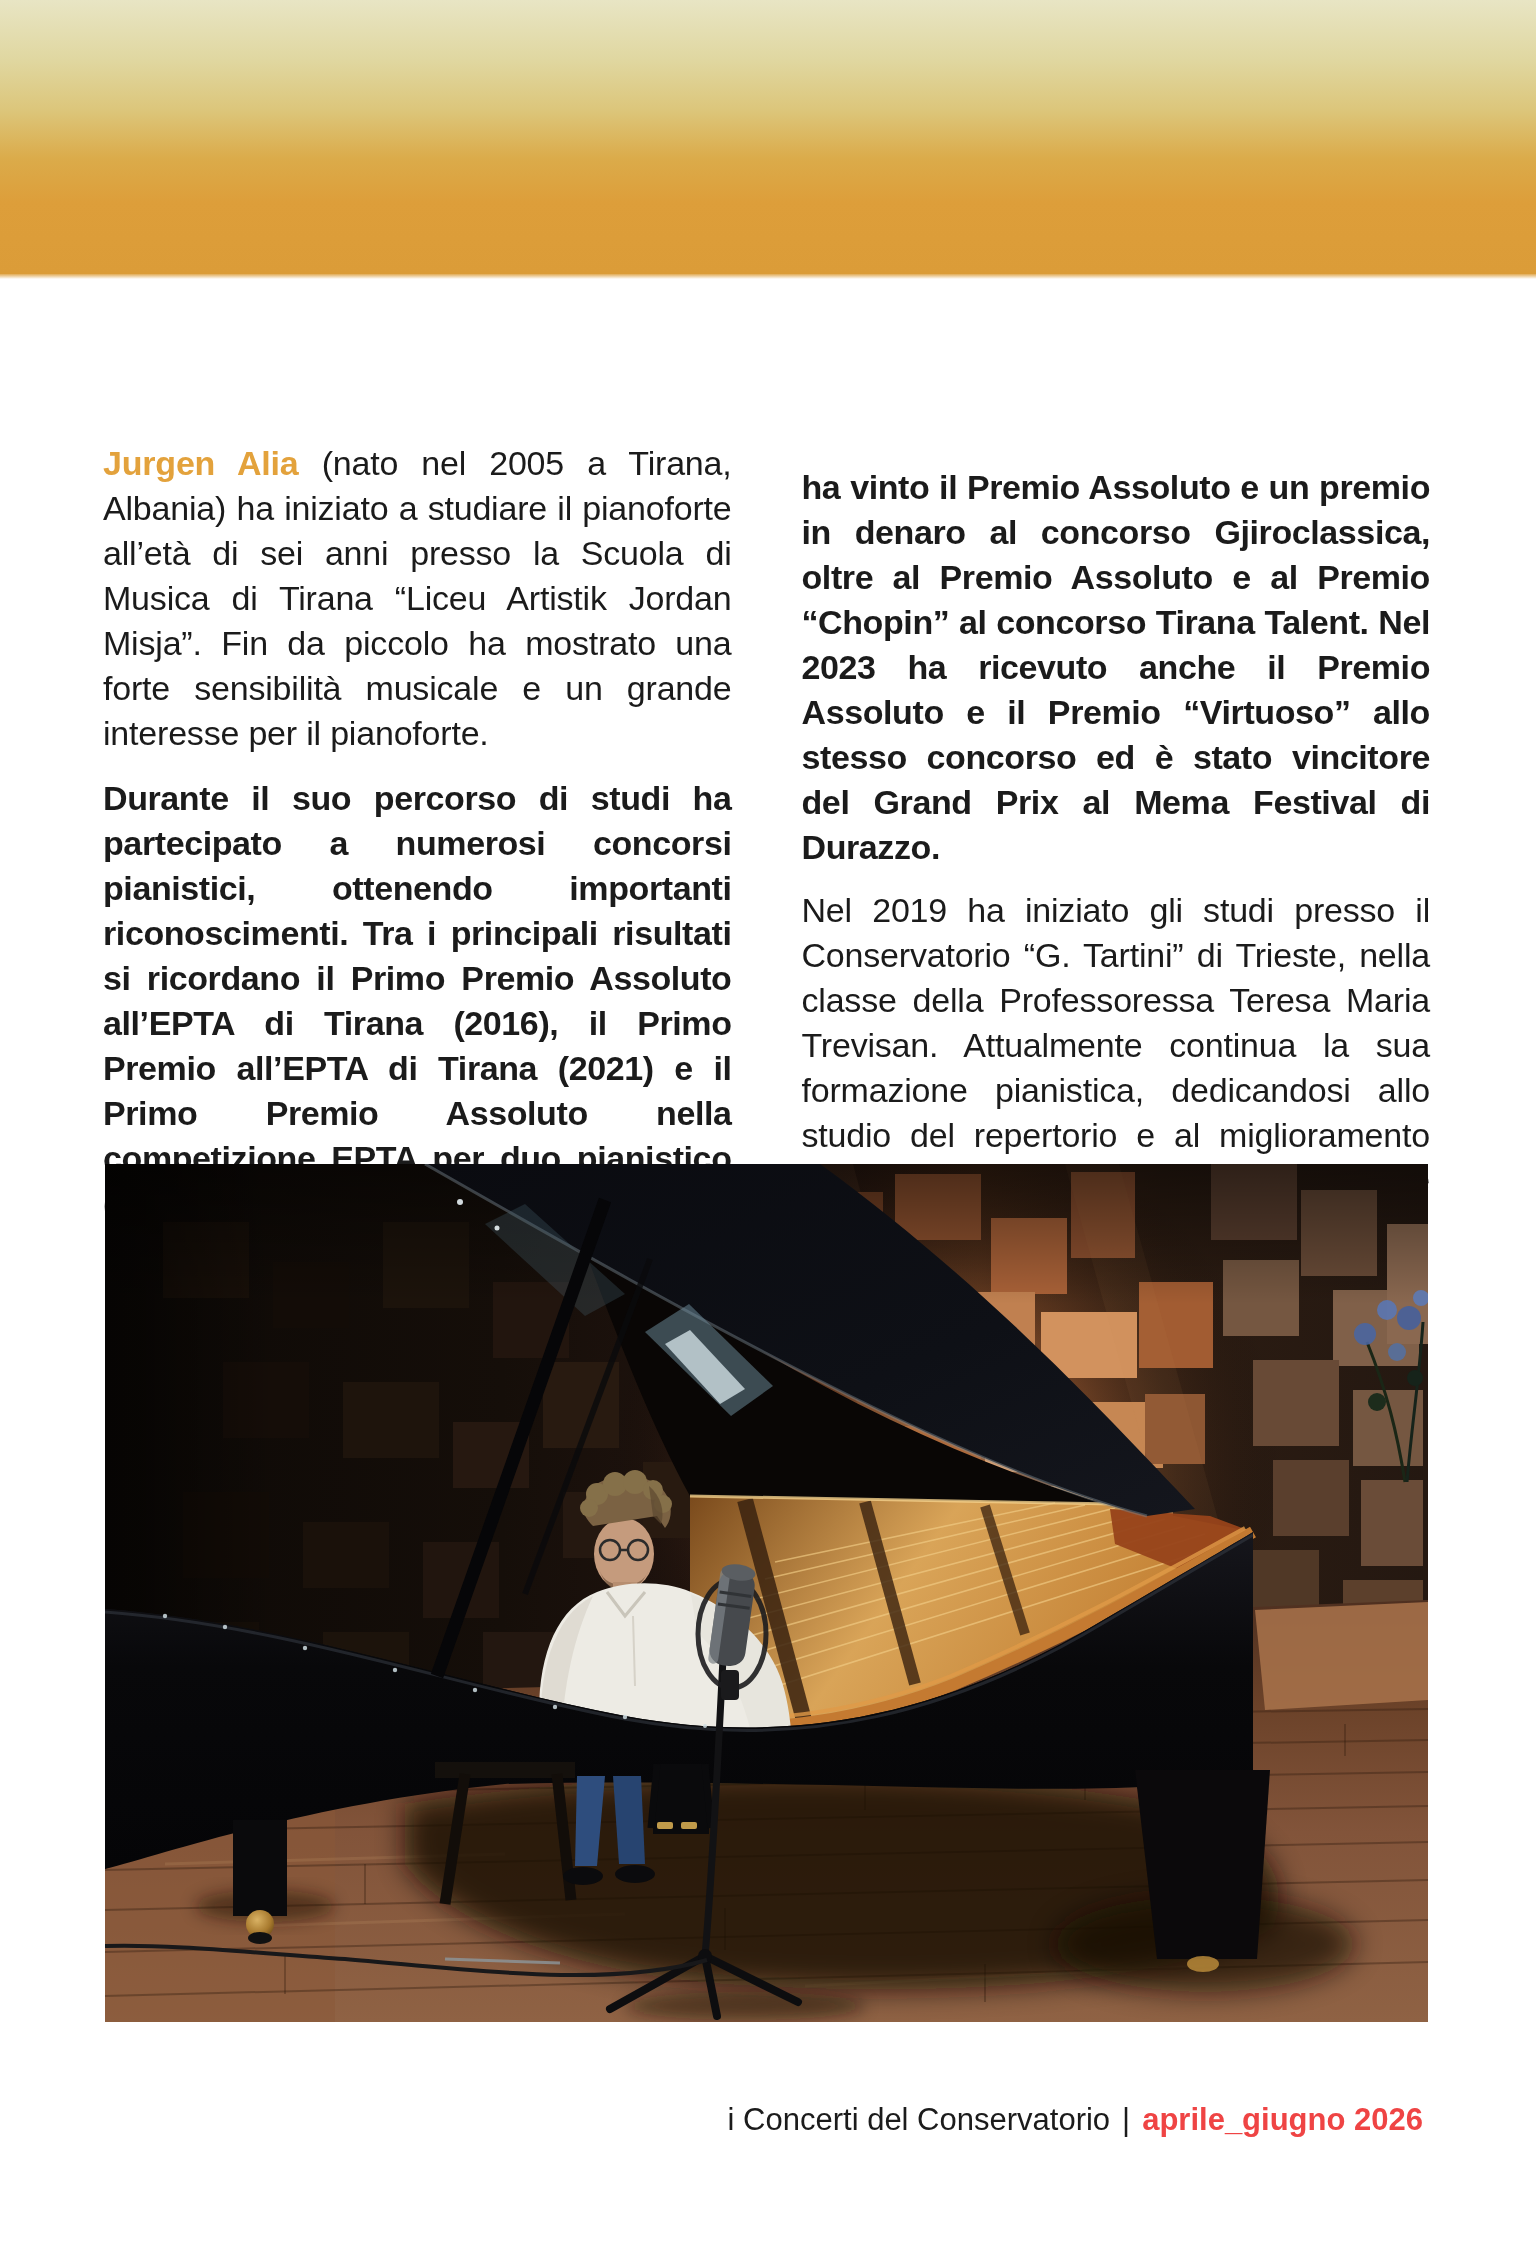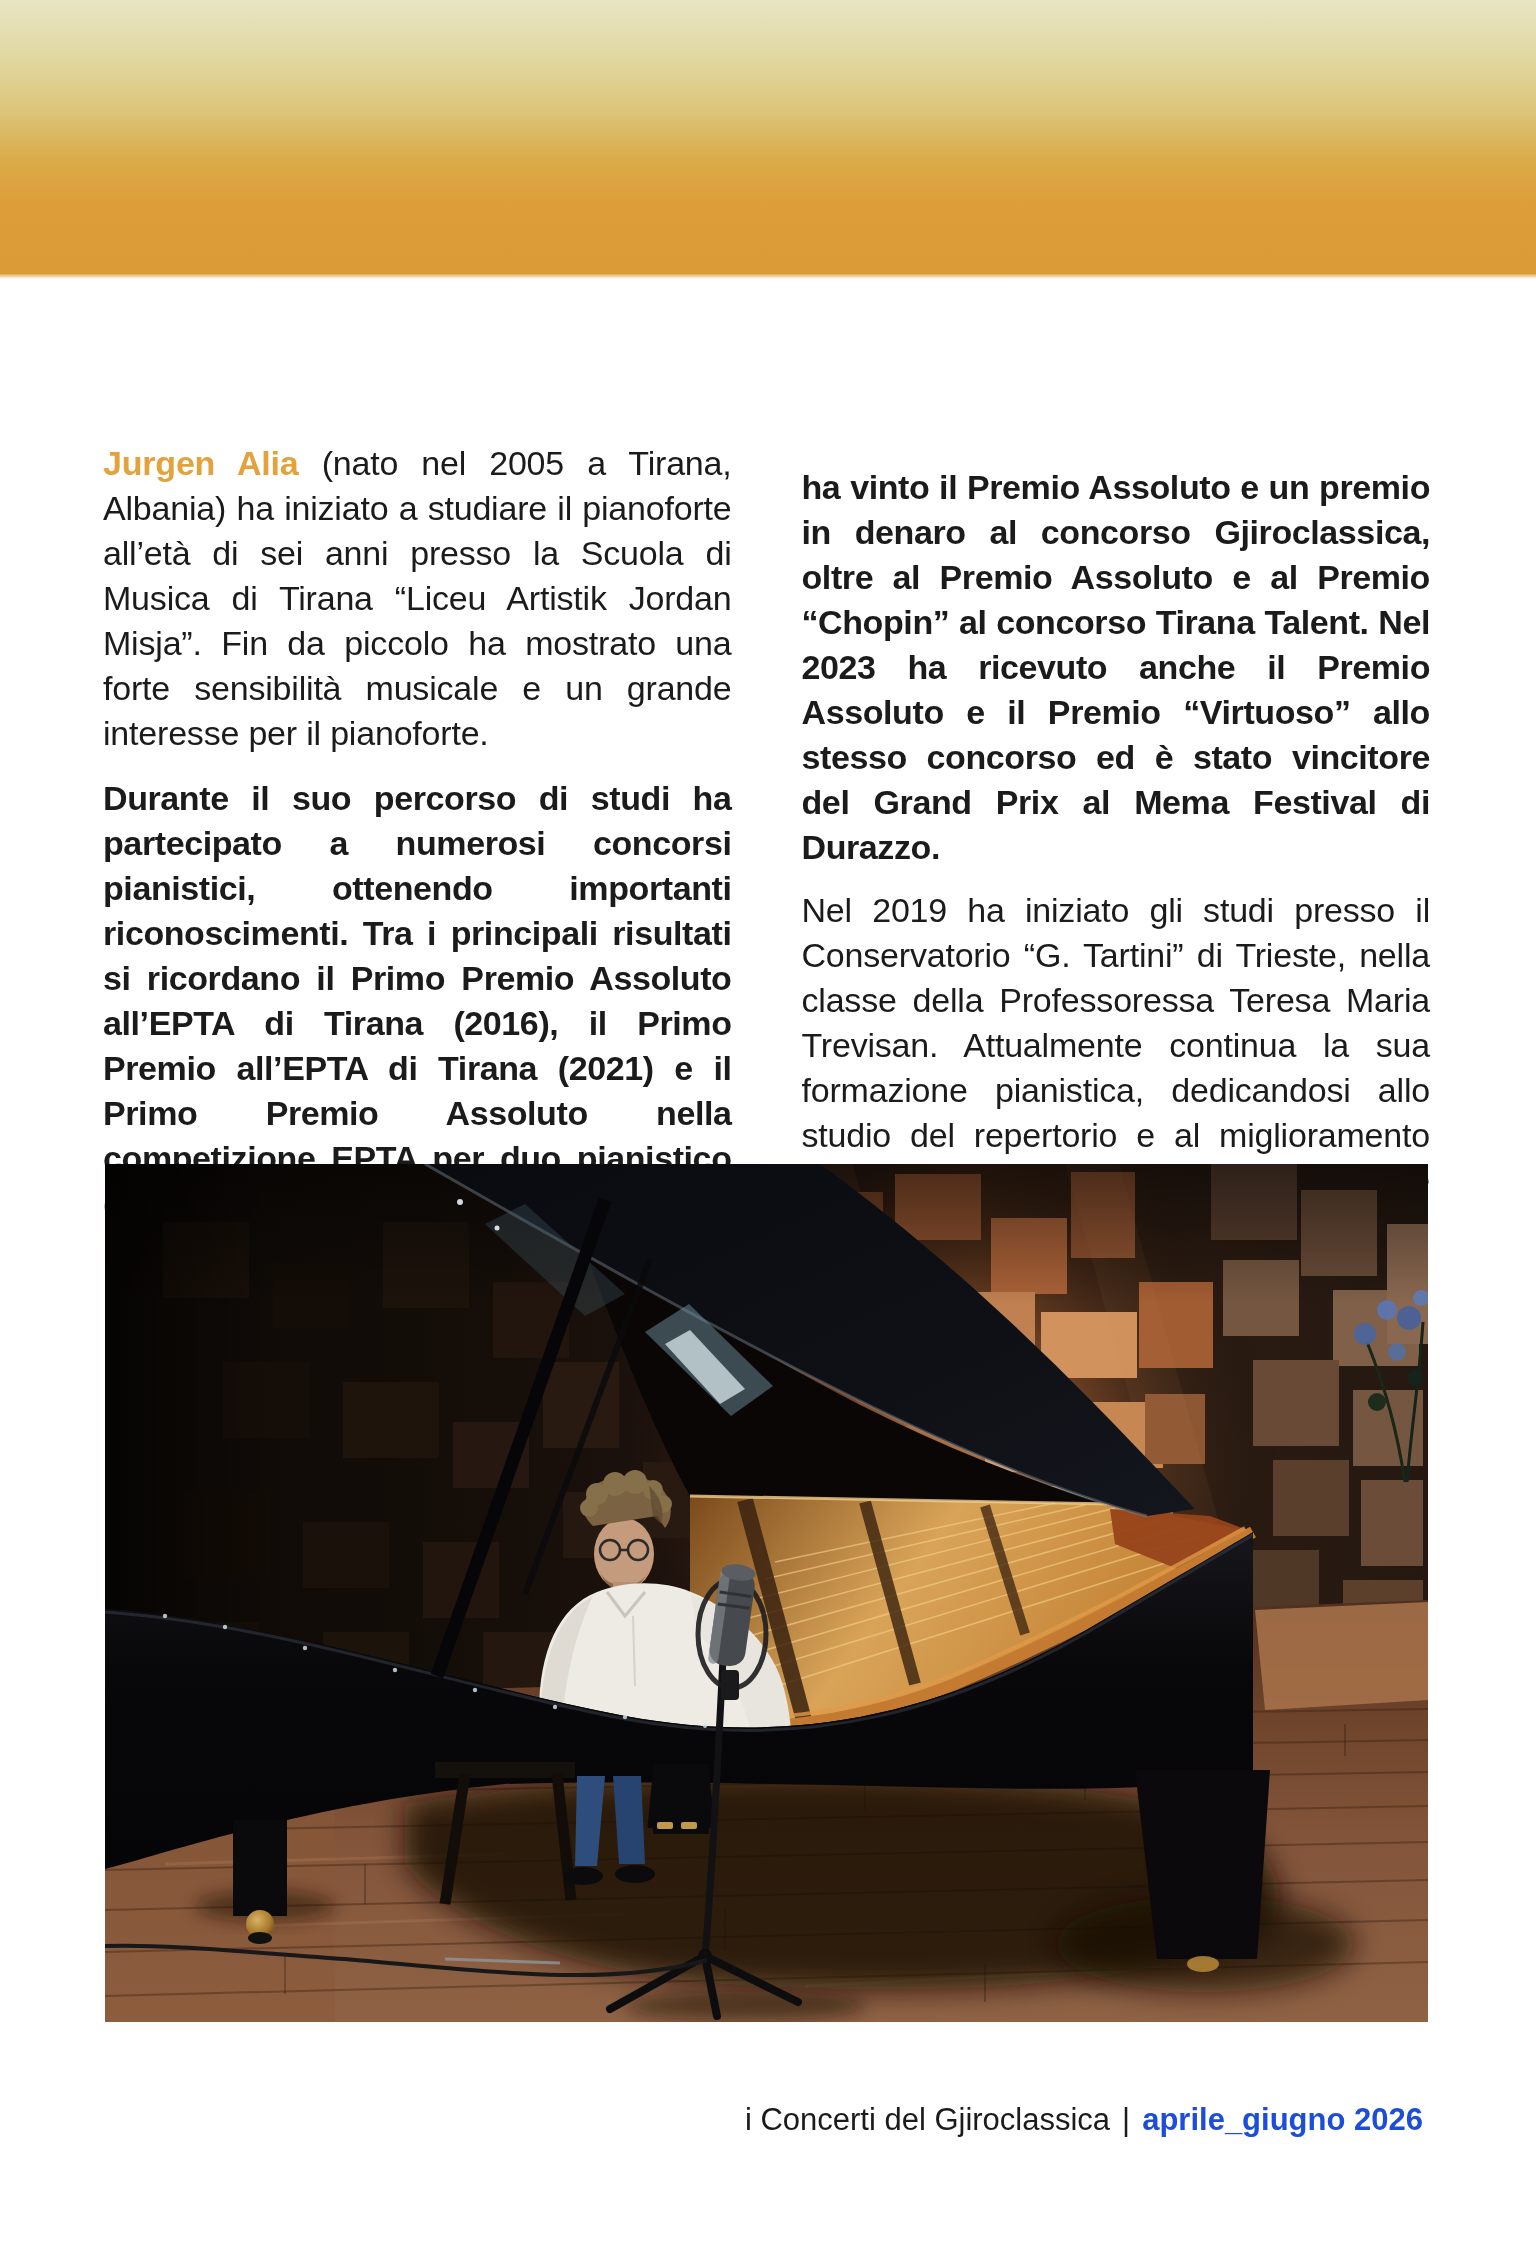--- a/index.html
+++ b/index.html
@@ -345,14 +345,14 @@
           <path d="M600,792 L612,852"></path>
     </g>
     <circle cx="600" cy="792" r="7" fill="#0d0d0f"></circle>
     <path d="M602,796 C500,825 360,805 240,795 C140,788 60,780 0,782" stroke="#18181a" stroke-width="4" fill="none"></path>
     <path d="M455,799 L340,795" stroke="#8d979c" stroke-width="3" opacity="0.8"></path>
   </g>
 </svg>
 </div>
 
 <div class="footer">
-  <span>i Concerti del Gjiroclassica</span><span class="sep">|</span><span class="issue" style="color:#1d4ed8;">aprile_giugno 2026</span>
+  <span>i Concerti del Conservatorio</span><span class="sep">|</span><span class="issue" style="color:#ef4444;">aprile_giugno 2026</span>
 </div>
 
 </body></html>

